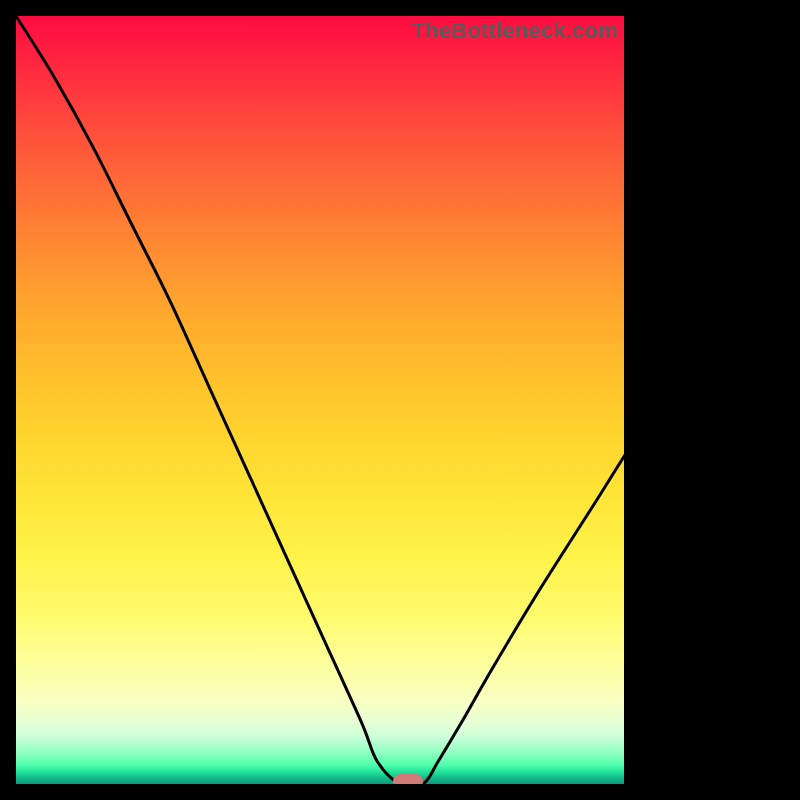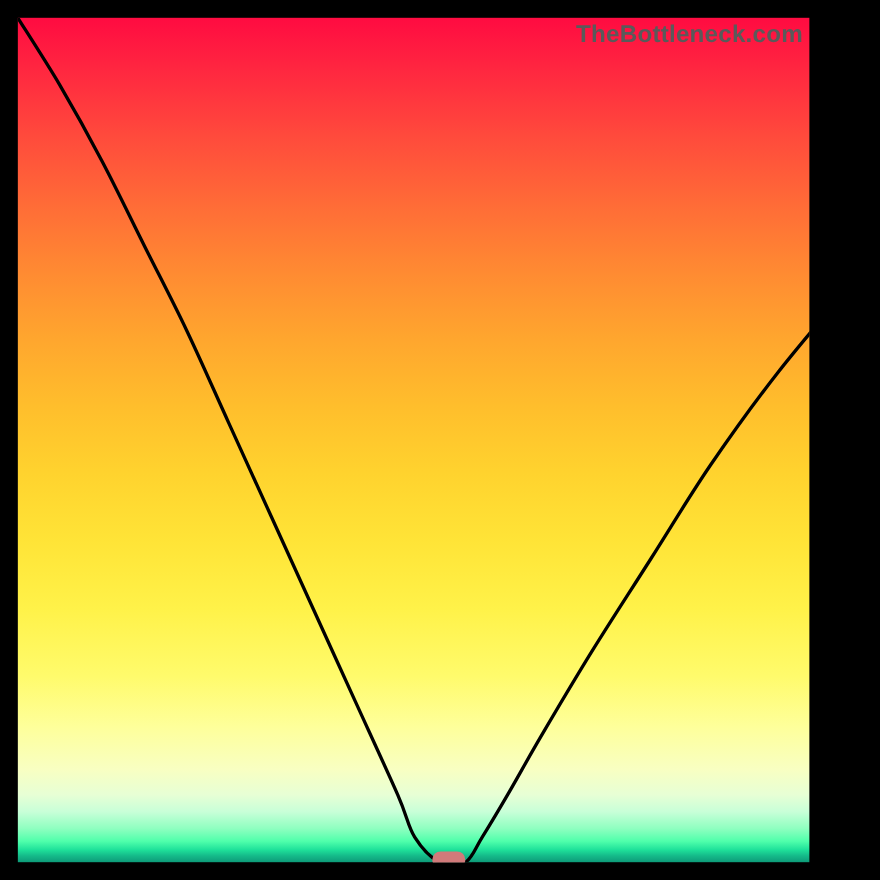--- a/index.html
+++ b/index.html
@@ -7,21 +7,21 @@
     padding: 0;
     width: 800px;
     height: 800px;
     background: #000000;
     overflow: hidden;
   }
   .frame {
     position: absolute;
     left: 16px;
     top: 16px;
-    width: 720px;
+    width: 608px;
     height: 768px;
     overflow: hidden;
   }
   .watermark {
     position: absolute;
     top: 2px;
     right: 6px;
     font-family: Arial, Helvetica, sans-serif;
     font-size: 22px;
     font-weight: 600;

